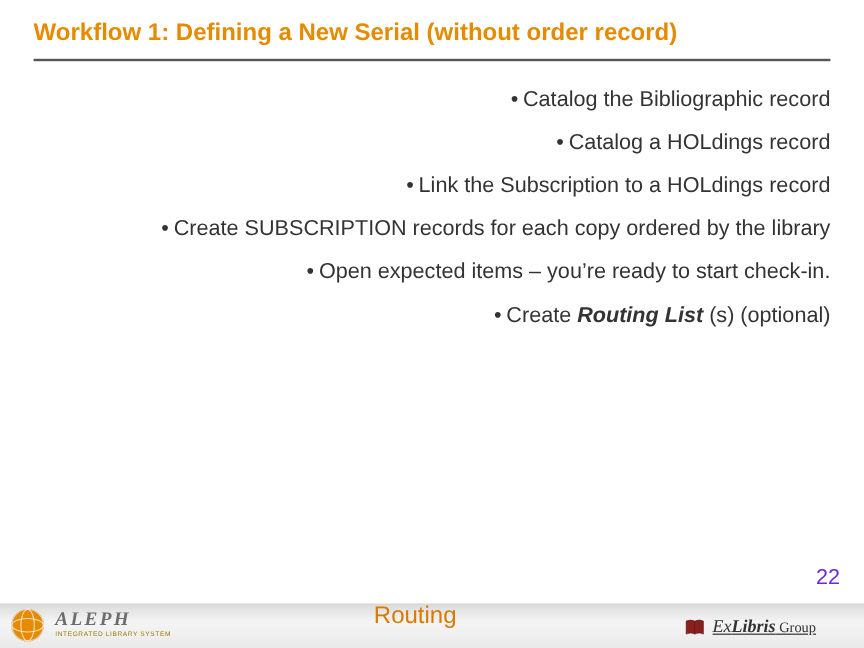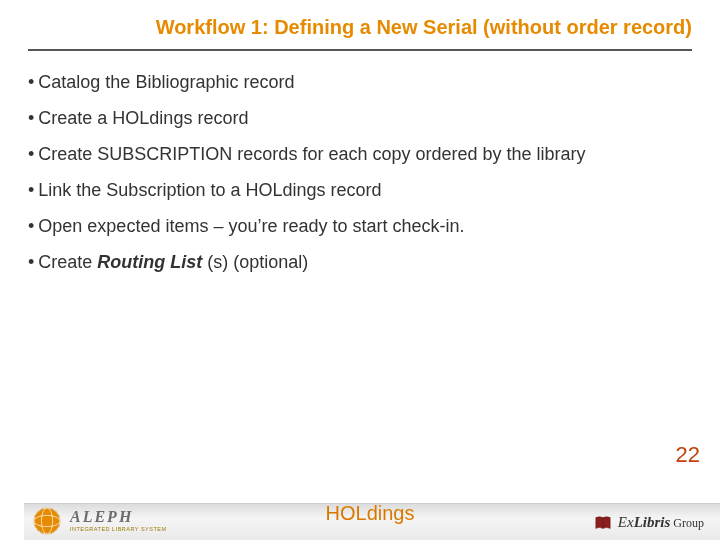--- a/index.html
+++ b/index.html
@@ -20,40 +20,39 @@
     padding: 12px 28px 0 28px;
     position: relative;
   }
   .title {
     color: #e68a00;
     font-weight: bold;
     font-size: 20px;
     padding: 4px 0 10px 0;
     border-bottom: 2px solid #555;
     margin-bottom: 18px;
-    text-align: right;
   }
   .bullets {
     font-size: 18px;
     line-height: 1.45;
     color: #333;
+    text-align: right;
   }
   .b {
     margin: 6px 0 10px 0;
   }
   .b .dot {
     margin-right: 4px;
   }
   .footer {
     position: absolute;
     left: 0;
     bottom: 0;
     width: 692px;
     height: 52px;
-    margin-left: 24px;
   }
   .footer-bar {
     position: absolute;
     left: 0;
     bottom: 0;
     width: 720px;
     height: 36px;
     background: linear-gradient(#dcdcdc, #f5f5f5 40%, #e9e9e9);
     border-top: 1px solid #ccc;
   }
@@ -94,60 +93,61 @@
     font-size: 5.5px;
     color: #9a7a00;
     letter-spacing: 0.5px;
     margin-top: 2px;
   }
   .exlibris {
     position: absolute;
     right: 12px;
     bottom: 8px;
     display: flex;
-    align-items: flex-start;
+    align-items: flex-end;
     gap: 6px;
+    text-decoration: underline;
   }
   .ex-icon {
     width: 18px;
     height: 18px;
   }
   .ex-text {
     font-family: Georgia, serif;
     font-size: 15px;
     color: #333;
     font-style: italic;
   }
   .ex-text .ex { font-style: italic; font-weight: normal; }
   .ex-text .libris { font-weight: bold; font-style: italic; }
   .ex-text .group { font-size: 12px; font-style: normal; }
   .pagenum {
     position: absolute;
     right: 20px;
-    bottom: 72px;
-    font-size: 22px;
-    color: #c2410c;
+    bottom: 48px;
+    font-size: 18px;
+    color: #6d28d9;
   }
   .routing {
     font-style: italic;
     font-weight: bold;
   }
 </style>
 </head>
 <body>
 
 <div class="slide">
 
   <div class="title">Workflow 1: Defining a New Serial (without order record)</div>
 
   <div class="bullets">
     <div class="b"><span class="dot">•</span><span>Catalog the Bibliographic record</span></div>
-    <div class="b"><span class="dot">•</span><span>Create a HOLdings record</span></div>
+    <div class="b"><span class="dot">•</span><span>Catalog a HOLdings record</span></div>
+    <div class="b"><span class="dot">•</span><span>Link the Subscription to a HOLdings record</span></div>
     <div class="b"><span class="dot">•</span><span>Create SUBSCRIPTION records for each copy ordered by the library</span></div>
-    <div class="b"><span class="dot">•</span><span>Link the Subscription to a HOLdings record</span></div>
     <div class="b"><span class="dot">•</span><span>Open expected items – you’re ready to start check-in.</span></div>
     <div class="b"><span class="dot">•</span><span>Create </span><span class="routing">Routing List</span><span> (s) (optional)</span></div>
   </div>
 
   <div class="pagenum">22</div>
 
   <div class="footer">
     <div class="footer-bar"></div>
 
     <div class="aleph">
@@ -156,21 +156,21 @@
         <ellipse cx="16" cy="16" rx="14" ry="6" fill="none" stroke="#fff" stroke-width="1" opacity="0.7"></ellipse>
         <ellipse cx="16" cy="16" rx="6" ry="14" fill="none" stroke="#fff" stroke-width="1" opacity="0.7"></ellipse>
         <circle cx="16" cy="16" r="14" fill="none" stroke="#fff" stroke-width="1" opacity="0.7"></circle>
       </svg>
       <div class="aleph-text">
         <span class="main">ALEPH</span>
         <span class="sub">INTEGRATED LIBRARY SYSTEM</span>
       </div>
     </div>
 
-    <div class="footer-mid">HOLdings</div>
+    <div class="footer-mid">Routing</div>
 
     <div class="exlibris">
       <svg class="ex-icon" viewBox="0 0 20 20">
         <path d="M2 4 Q6 2 10 4 Q14 2 18 4 L18 16 Q14 14 10 16 Q6 14 2 16 Z" fill="#8a1f1f" stroke="#5a0f0f" stroke-width="0.5"></path>
         <line x1="10" y1="4" x2="10" y2="16" stroke="#5a0f0f" stroke-width="0.5"></line>
       </svg>
       <span class="ex-text"><span class="ex">Ex</span><span class="libris">Libris</span><span class="group"> Group</span></span>
     </div>
   </div>
 

